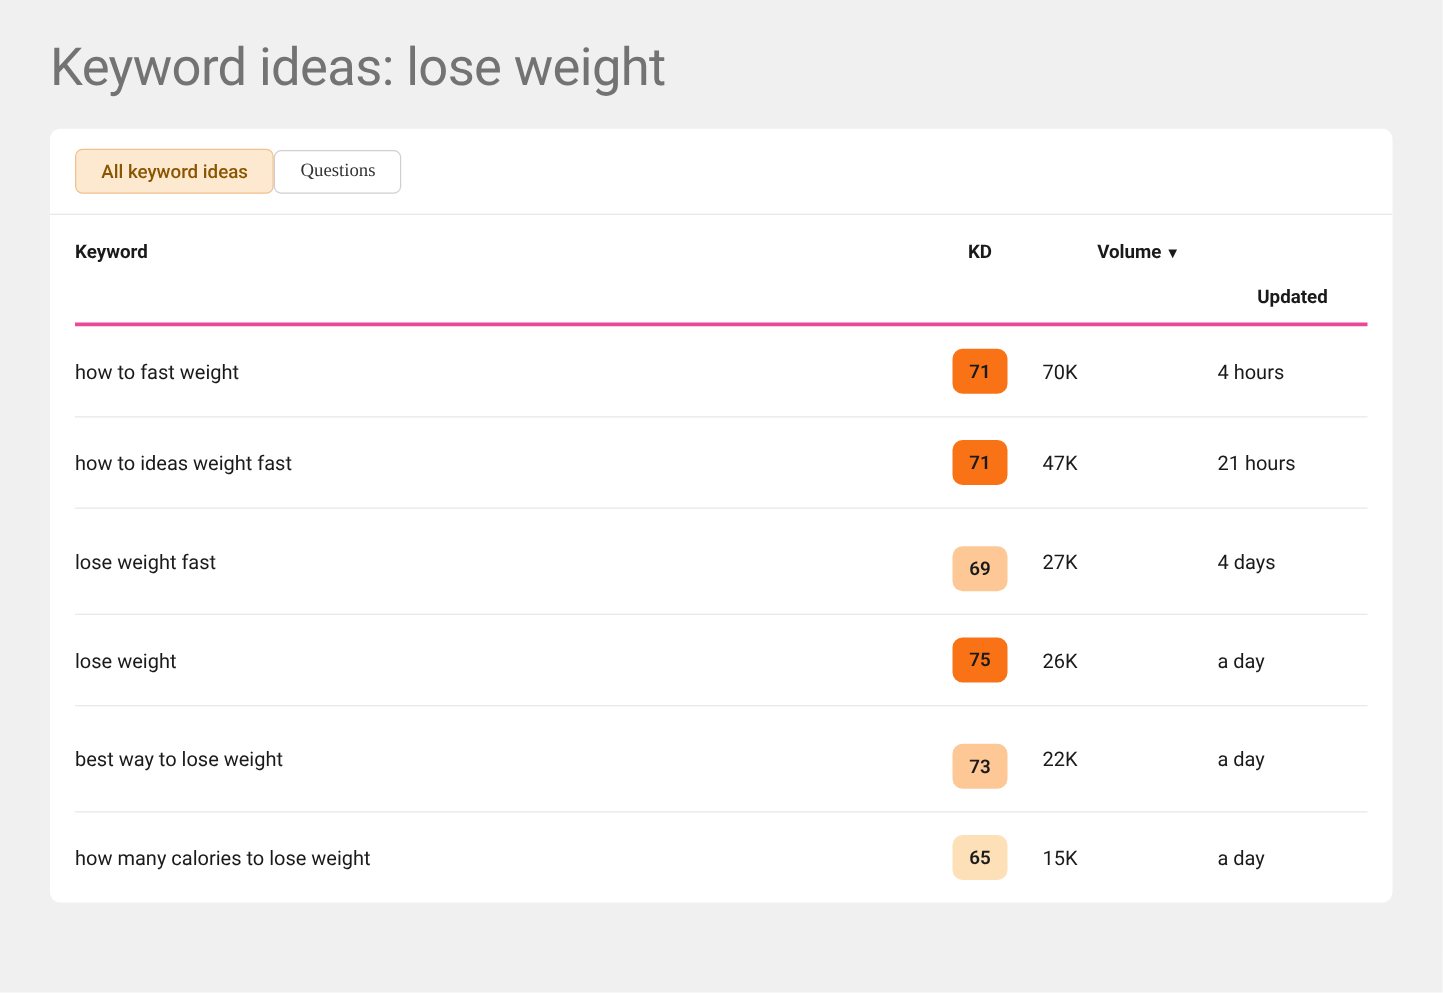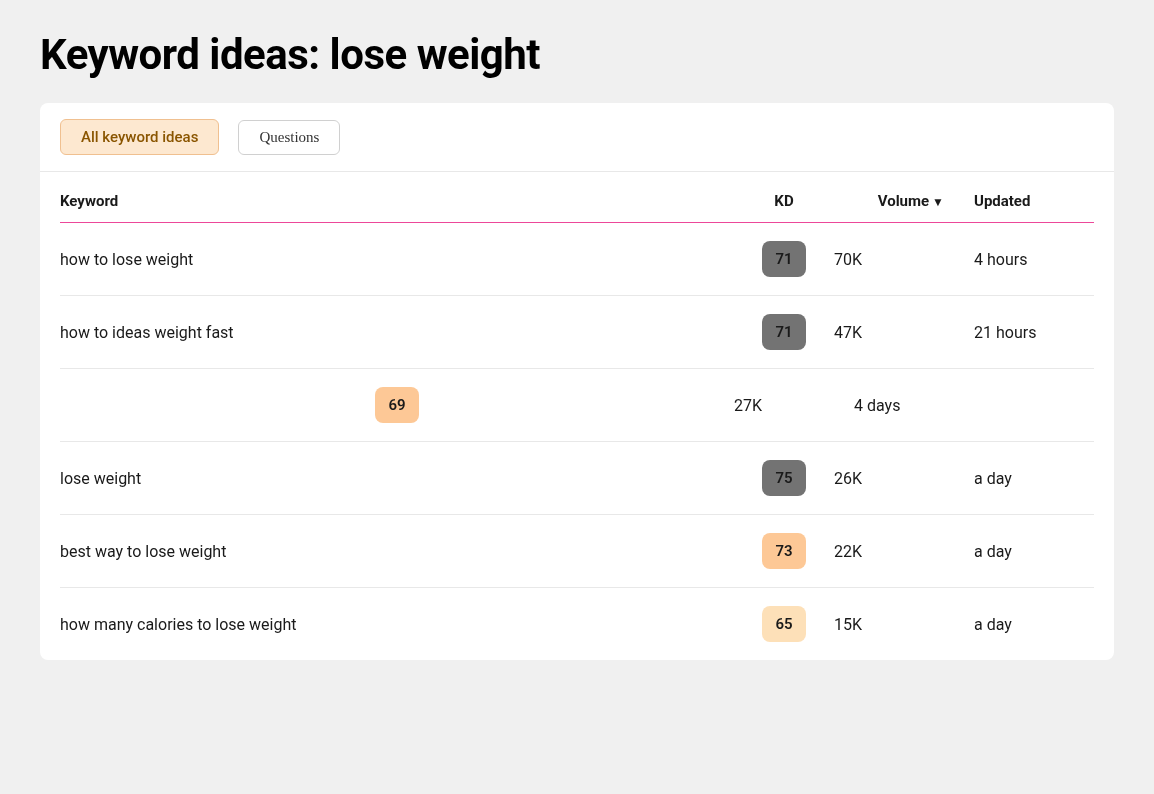--- a/index.html
+++ b/index.html
@@ -15,37 +15,37 @@
       width: 1154px;
     }
 
     .page-container {
       background-color: #f0f0f0;
       padding: 30px 40px 40px 40px;
     }
 
     .page-title {
       font-size: 42px;
-      font-weight: 700;
-      color: #000000;
+      font-weight: 400;
+      color: #737373;
       margin-bottom: 24px;
       letter-spacing: -0.5px;
     }
 
     .card {
       background-color: #ffffff;
       border-radius: 8px;
       overflow: hidden;
     }
 
     .tabs-row {
       display: flex;
       align-items: center;
       padding: 16px 20px;
-      gap: 19px;
+      gap: 0;
       border-bottom: 1px solid #e8e8e8;
     }
 
     .tab {
       padding: 8px 20px;
       border-radius: 6px;
       font-size: 15px;
       cursor: pointer;
       border: 1px solid transparent;
     }
@@ -72,41 +72,42 @@
     }
 
     .table-container {
       padding: 0 20px;
     }
 
     .table-header {
       display: grid;
       grid-template-columns: 1fr 100px 120px 140px;
       padding: 20px 0 12px 0;
-      border-bottom: 1px solid #ec4899;
+      border-bottom: 3px solid #ec4899;
     }
 
     .table-header-cell {
       font-size: 15px;
       font-weight: 700;
       color: #1a1a1a;
     }
 
     .table-header-cell.kd-col {
       text-align: center;
     }
 
     .table-header-cell.volume-col {
       text-align: right;
       padding-right: 10px;
     }
 
     .table-header-cell.updated-col {
-      text-align: left;
+      text-align: center;
       padding-left: 20px;
+      margin-top: 36px;
     }
 
     .sort-arrow {
       display: inline-block;
       margin-left: 3px;
       font-size: 12px;
     }
 
     .table-row {
       display: grid;
@@ -137,25 +138,26 @@
       justify-content: center;
       width: 44px;
       height: 36px;
       border-radius: 8px;
       font-size: 15px;
       font-weight: 600;
       color: #1a1a1a;
     }
 
     .kd-orange {
-      background-color: #737373;
+      background-color: #f97316;
     }
 
     .kd-light-orange {
       background-color: #fdc896;
+      margin-top: 12px;
     }
 
     .kd-very-light-orange {
       background-color: #fde0b8;
     }
 
     .volume-cell {
       font-size: 16px;
       color: #1a1a1a;
       text-align: left;
@@ -188,36 +190,37 @@
         <div class="table-header-cell">Keyword</div>
         <div class="table-header-cell kd-col">KD</div>
         <div class="table-header-cell volume-col">
           <span>Volume</span><span class="sort-arrow">▼</span>
         </div>
         <div class="table-header-cell updated-col">Updated</div>
       </div>
 
       <div id="table-body">
           <div class="table-row">
-      <div class="keyword-cell">how to lose weight</div>
+      <div class="keyword-cell">how to fast weight</div>
       <div class="kd-cell">
         <span class="kd-badge kd-orange">71</span>
       </div>
       <div class="volume-cell">70K</div>
       <div class="updated-cell">4 hours</div>
     </div>
           <div class="table-row">
       <div class="keyword-cell">how to ideas weight fast</div>
       <div class="kd-cell">
         <span class="kd-badge kd-orange">71</span>
       </div>
       <div class="volume-cell">47K</div>
       <div class="updated-cell">21 hours</div>
     </div>
           <div class="table-row">
+      <div class="keyword-cell">lose weight fast</div>
       <div class="kd-cell">
         <span class="kd-badge kd-light-orange">69</span>
       </div>
       <div class="volume-cell">27K</div>
       <div class="updated-cell">4 days</div>
     </div>
           <div class="table-row">
       <div class="keyword-cell">lose weight</div>
       <div class="kd-cell">
         <span class="kd-badge kd-orange">75</span>

